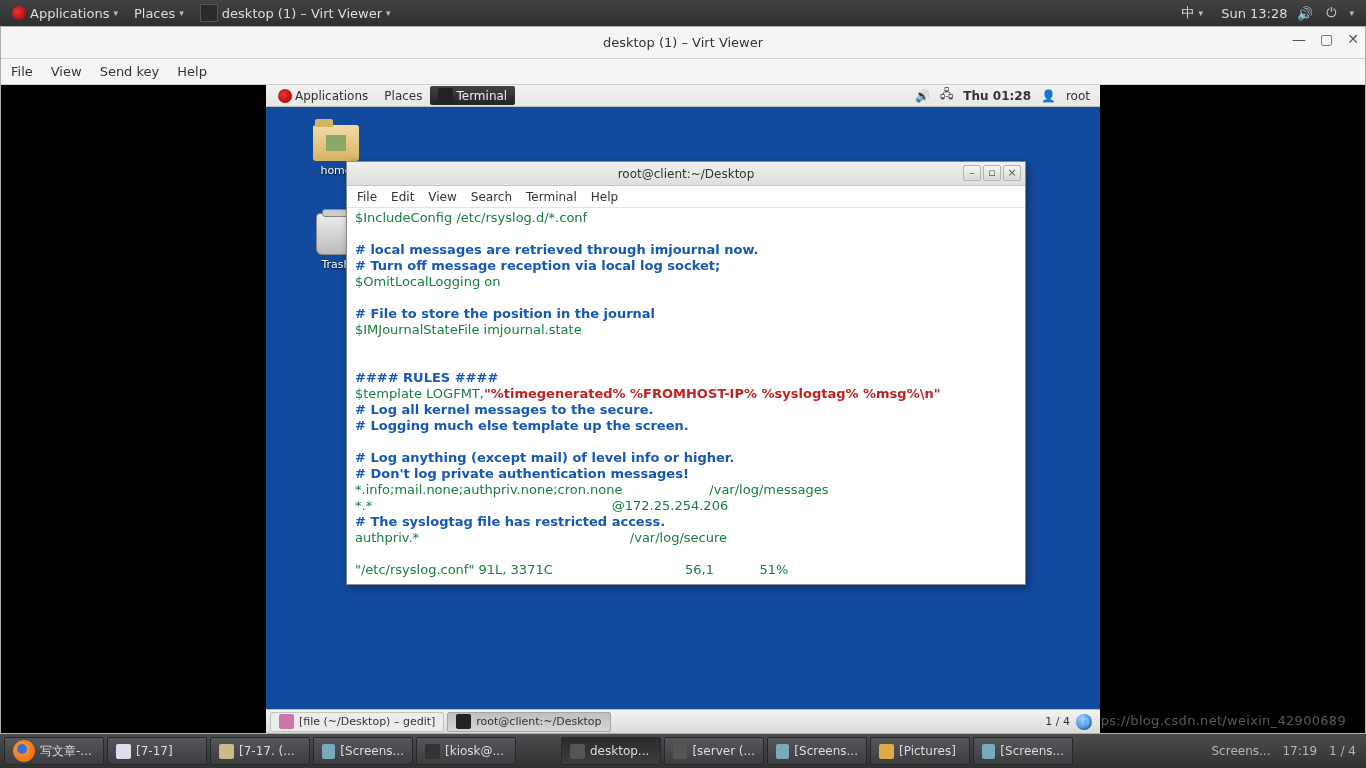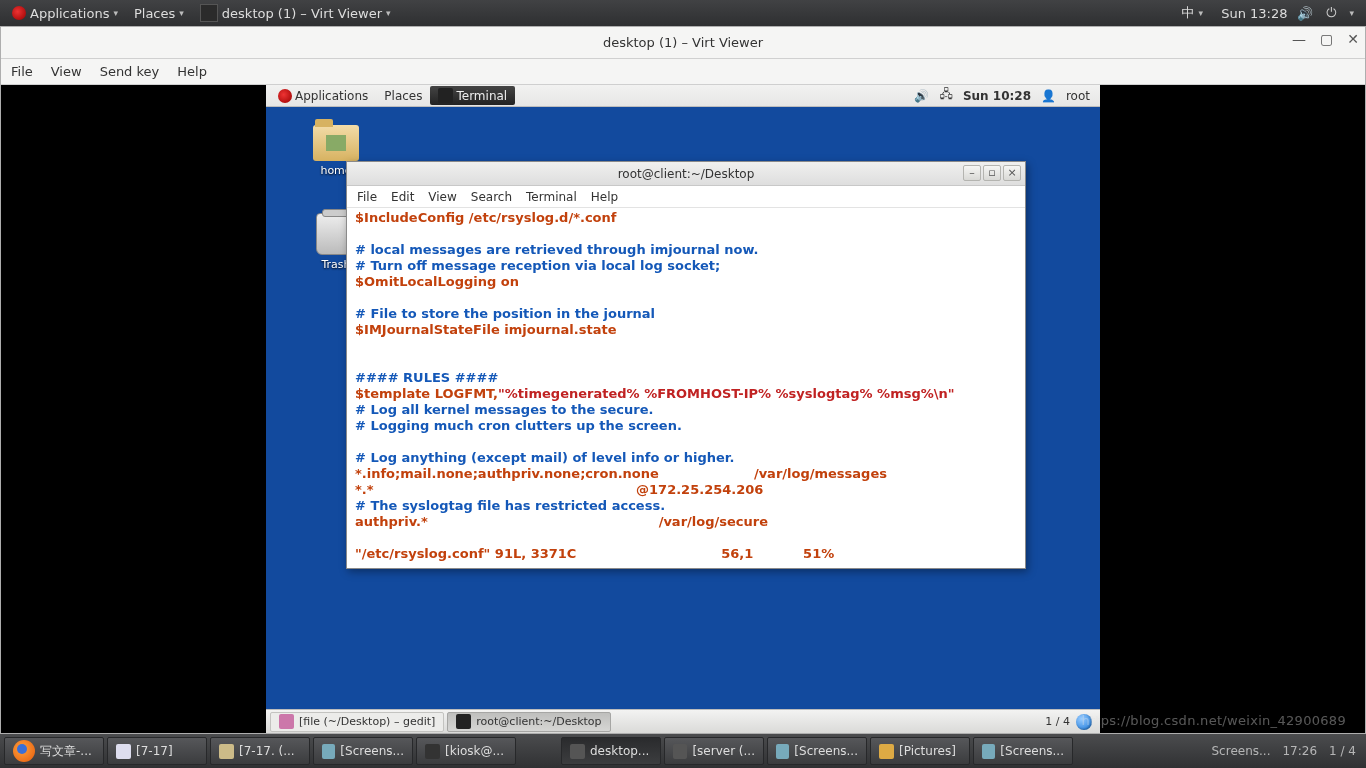--- a/index.html
+++ b/index.html
@@ -48,21 +48,21 @@
 .termwin-title { height:24px; background:linear-gradient(#f0f0ef,#dedede); display:flex; align-items:center; justify-content:center; font-size:12px; color:#333; position:relative; border-bottom:1px solid #c8c8c8; }
 .termwin-title .wbtns { position:absolute; right:4px; top:3px; display:flex; gap:2px; }
 .termwin-title .wbtn { width:18px; height:16px; background:linear-gradient(#f6f6f4,#d9d9d6); border:1px solid #b4b4b0; border-radius:2px; font-size:11px; line-height:14px; text-align:center; color:#555; cursor:pointer; }
 .termwin-menu { height:22px; display:flex; align-items:center; gap:14px; padding:0 10px; font-size:12px; color:#333; border-bottom:1px solid #e3e3e3; }
 .termwin-menu span { cursor:pointer; }
 
 .editor { padding:2px 8px 6px; font-size:13px; line-height:16px; }
 .editor pre { white-space:pre; }
 .cmt { color:#1458b8; font-weight:bold; }
 .tpl { color:#c02222; font-weight:bold; }
-.plain { color:#c2410c; font-weight:bold;margin-top:24px; }
+.plain { color:#15803d; font-weight:normal;margin-top:24px; }
 
 
 .vm-bottom { position:absolute; left:0; right:0; bottom:0; height:24px; background:linear-gradient(#f3f3f2,#dadad8); border-top:1px solid #bcbcbc; display:flex; align-items:center; font-size:11px; color:#333; padding:0 4px; }
 .vm-bottom .task { height:20px; padding:0 8px; display:flex; align-items:center; gap:5px; border:1px solid #c3c3c0; border-radius:2px; background:#ececea; margin-right:3px; cursor:pointer; max-width:215px; }
 .vm-bottom .task.active { background:linear-gradient(#bfbfbd,#d6d6d4); border-color:#a6a6a4; }
 .vm-bottom .spacer { flex:1; }
 .vm-bottom .pager { display:flex; align-items:center; gap:6px; padding-right:4px; }
 .blue-dot { width:16px; height:16px; border-radius:50%; background:radial-gradient(circle at 35% 30%,#9cf,#1273d8); box-shadow:inset -1px -1px 2px rgba(0,0,0,.3); }
 .tiny-ico { width:15px; height:15px; background:#888; display:inline-block; border-radius:2px; }
 
@@ -135,21 +135,21 @@
           <span>Places</span>
         </div>
         <div class="btn active">
           <span class="tiny-ico" style="background:#222"></span>
           <span>Terminal</span>
         </div>
         <div class="spacer"></div>
         <div class="right">
           <span>🔊</span>
           <span>🖧</span>
-          <b>Sun 10:28</b>
+          <b>Thu 01:28</b>
           <span>👤</span>
           <span>root</span>
         </div>
       </div>
 
       <div class="deskicon" style="left:40px; top:40px">
         <div class="folder">
             <div class="home-g"></div>
           </div>
         <div>home</div>
@@ -183,23 +183,24 @@
 </span><span class="cmt"># Turn off message reception via local log socket;
 </span><span class="plain">$OmitLocalLogging on
 </span><span class="plain">
 </span><span class="cmt"># File to store the position in the journal
 </span><span class="plain">$IMJournalStateFile imjournal.state
 </span><span class="plain">
 </span><span class="plain">
 </span><span class="cmt">#### RULES ####
 </span><span class="plain">$template LOGFMT,</span><span class="tpl">"%timegenerated% %FROMHOST-IP% %syslogtag% %msg%\n"</span>
 <span class="cmt"># Log all kernel messages to the secure.
-</span><span class="cmt"># Logging much cron clutters up the screen.
+</span><span class="cmt"># Logging much else template up the screen.
 </span><span class="plain">
 </span><span class="cmt"># Log anything (except mail) of level info or higher.
+</span><span class="cmt"># Don't log private authentication messages!
 </span><span class="plain">*.info;mail.none;authpriv.none;cron.none                     /var/log/messages
 </span><span class="plain">*.*                                                          @172.25.254.206
 </span><span class="cmt"># The syslogtag file has restricted access.
 </span><span class="plain">authpriv.*                                                   /var/log/secure
 </span><span class="plain">
 </span></pre>
           <pre><span class="plain">"/etc/rsyslog.conf" 91L, 3371C</span><span class="plain" id="status-mid">                                56,1           51%</span></pre>
         </div>
       </div>
 
@@ -263,18 +264,18 @@
         <span>[Pictures]</span>
       </div>
       <div class="task">
         <span class="tiny-ico" style="background: rgb(119, 170, 187);"></span>
         <span>[Screens...</span>
       </div>
     </div>
   <div class="spacer"></div>
   <div style="display:flex; gap:12px; align-items:center; padding-right:6px; opacity:.75">
     <span>Screens...</span>
-    <span>17:26</span>
+    <span>17:19</span>
     <span>1 / 4</span>
   </div>
 </div>
 
 <div class="wm">https://blog.csdn.net/weixin_42900689</div>
 
 </body></html>

